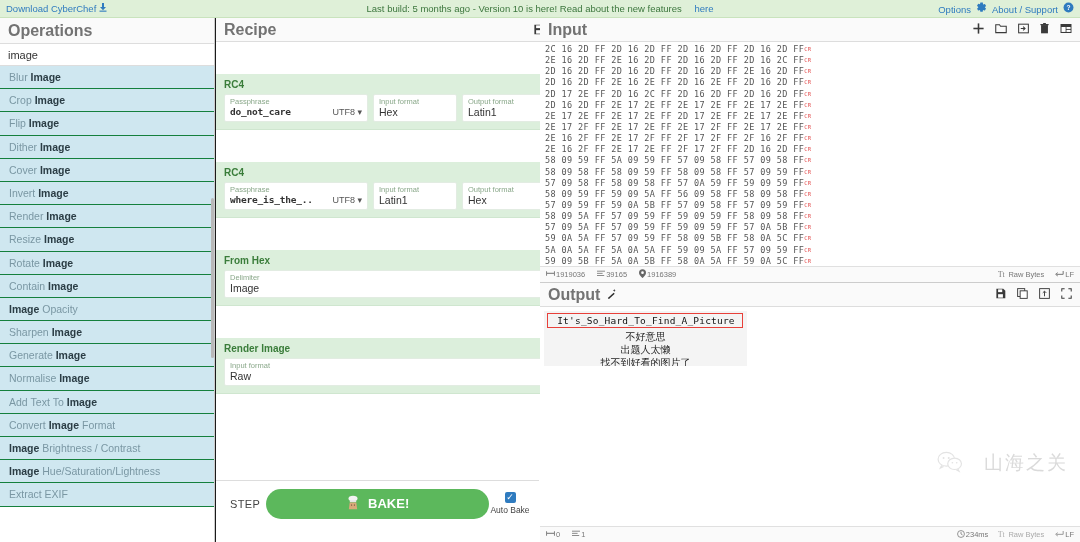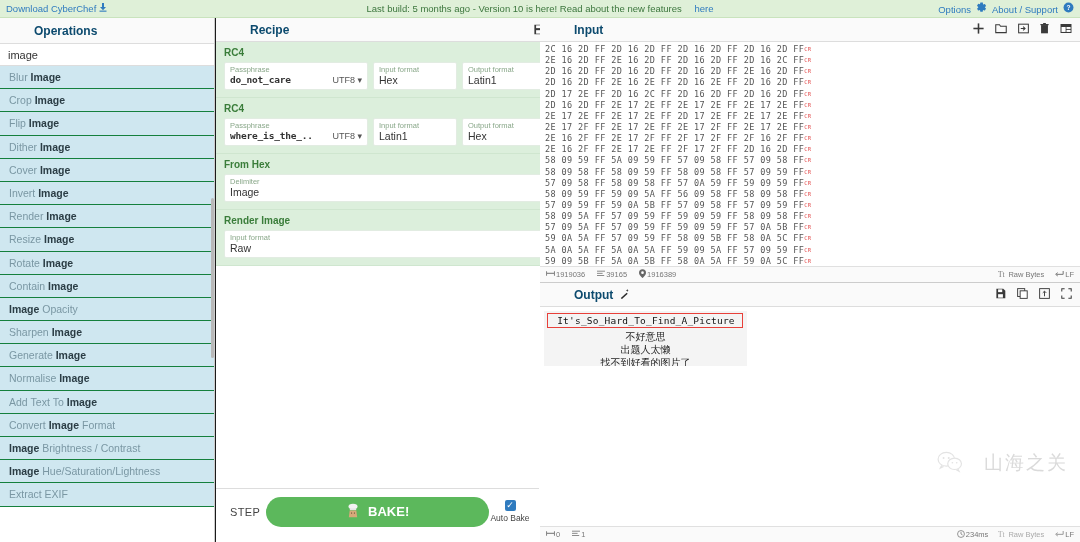--- a/index.html
+++ b/index.html
@@ -23,22 +23,22 @@
   .banner a { color:#2f7bbf; text-decoration:none; }
   .banner-left { position:absolute; left:6px; display:flex; align-items:center; gap:3px; }
   .banner-center { position:absolute; left:0; width:1080px; text-align:center; color:#3c763d; }
   .banner-center .lnk { color:#2f7bbf;padding-left:10px; }
   .banner-right { position:absolute; right:6px; display:flex; align-items:flex-end; gap:5px; }
   .gear, .qmark { display:inline-block; }
   .dl-icon { color:#2f7bbf; font-size:10px; }
 
   
   .panel-title {
-    font-weight:bold; font-size:12px; color:#0c4a6e;
-    display:flex; align-items:center;margin-left:26px;
+    font-weight:bold; font-size:16px; color:#737373;
+    display:flex; align-items:center;
   }
   .panel-head {
     height:24px; background:#fafafa; border-bottom:1px solid #ddd;
     display:flex; align-items:center; padding:0 8px; position:relative;
   }
 
   
   #ops {
     position:absolute; left:0; top:18px; width:215px; height:524px;
     background:#fff; border-right:1px solid #ccc; overflow:hidden;
@@ -66,20 +66,21 @@
     position:absolute; left:216px; top:18px; width:377px; height:524px;
     background:#fff; border-right:1px solid #ccc; overflow:hidden;
   }
   #recipe .panel-head { height:24px; }
   .head-icons { position:absolute; right:7px; display:flex; gap:10px; align-items:center; color:#3a3a3a; }
   .head-icons svg { display:block; }
   .rec-body { position:absolute; top:24px; left:0; right:0; bottom:46px; background:#fff; }
   .rec-op {
     background:#dcefdc; border-bottom:1px solid #cfe6cf; padding:5px 8px 7px 8px;
     position:relative;
+    margin-top:32px;
   }
   .rec-op + .rec-op { }
   .rec-title { font-size:10px; font-weight:bold; color:#3a7d3a; margin-bottom:4px; }
   .rec-icons { position:absolute; right:8px; top:5px; display:flex; gap:9px; align-items:center; color:#8a9a8a; }
   .arg-row { display:flex; gap:5px; }
   .arg {
     background:#fff; border:1px solid #e2ece2; border-radius:2px;
     padding:2px 5px 3px 5px; position:relative; overflow:hidden;
   }
   .arg-label { font-size:7.5px; color:#8aa88a; line-height:9px; }
@@ -89,21 +90,21 @@
   }
   .arg-mono .arg-val { font-family:"DejaVu Sans Mono", monospace; font-size:9.5px; letter-spacing:-0.2px;font-weight:bold; }
   .arg-pass { flex: 0 0 144px; display:flex; align-items:flex-end; }
   .arg-pass .ptext { flex:1; overflow:hidden; }
   .enc-sel { font-size:9px; color:#555; padding-bottom:1px; white-space:nowrap; }
   .arg-fmt { flex: 0 0 84px; }
   .arg-wide { flex:1 1 auto; width:100%; }
 
   
   .bake-bar {
-    position:absolute; left:0; bottom:8px; width:323px; height:46px;
+    position:absolute; left:0; bottom:16px; width:323px; height:46px;
     background:#fff; border-top:1px solid #ddd;
     display:flex; align-items:center; padding:8px 8px; 
   }
   .step-btn {
     font-size:11px; color:#444; padding:4px 6px; letter-spacing:0.4px; cursor:pointer;
   }
   .bake-btn {
     flex:1; height:30px; background:#5cb85c; border-radius:15px; color:#fff;
     display:flex; align-items:center; justify-content:center; gap:8px;
     font-size:13px; font-weight:bold; cursor:pointer;

